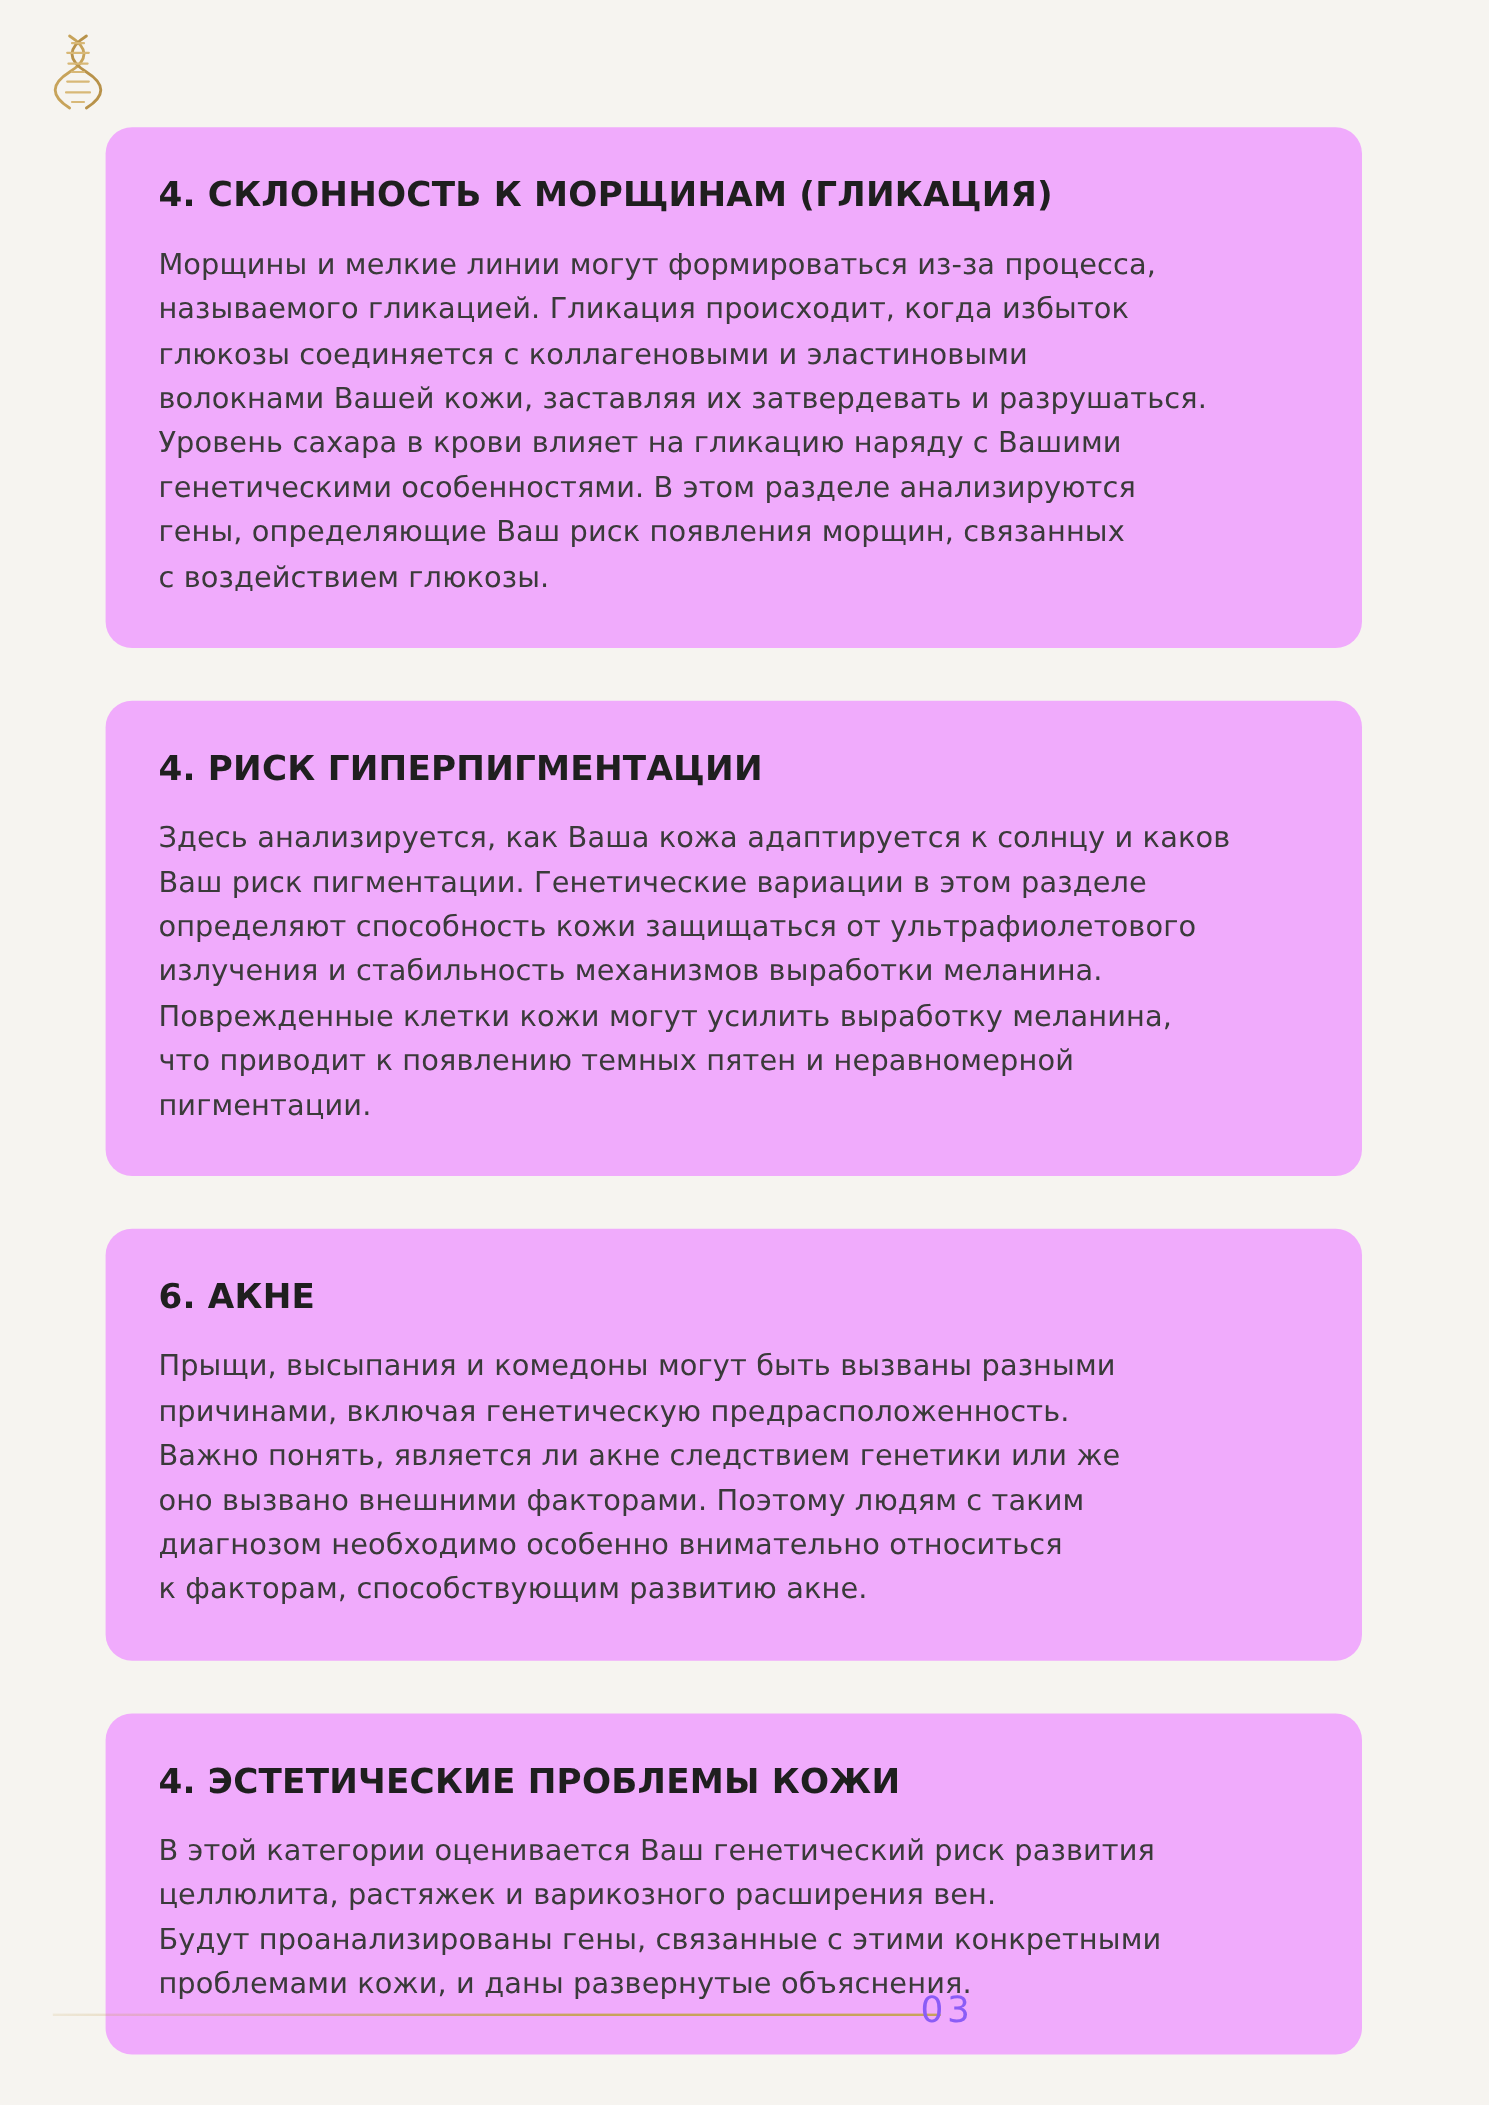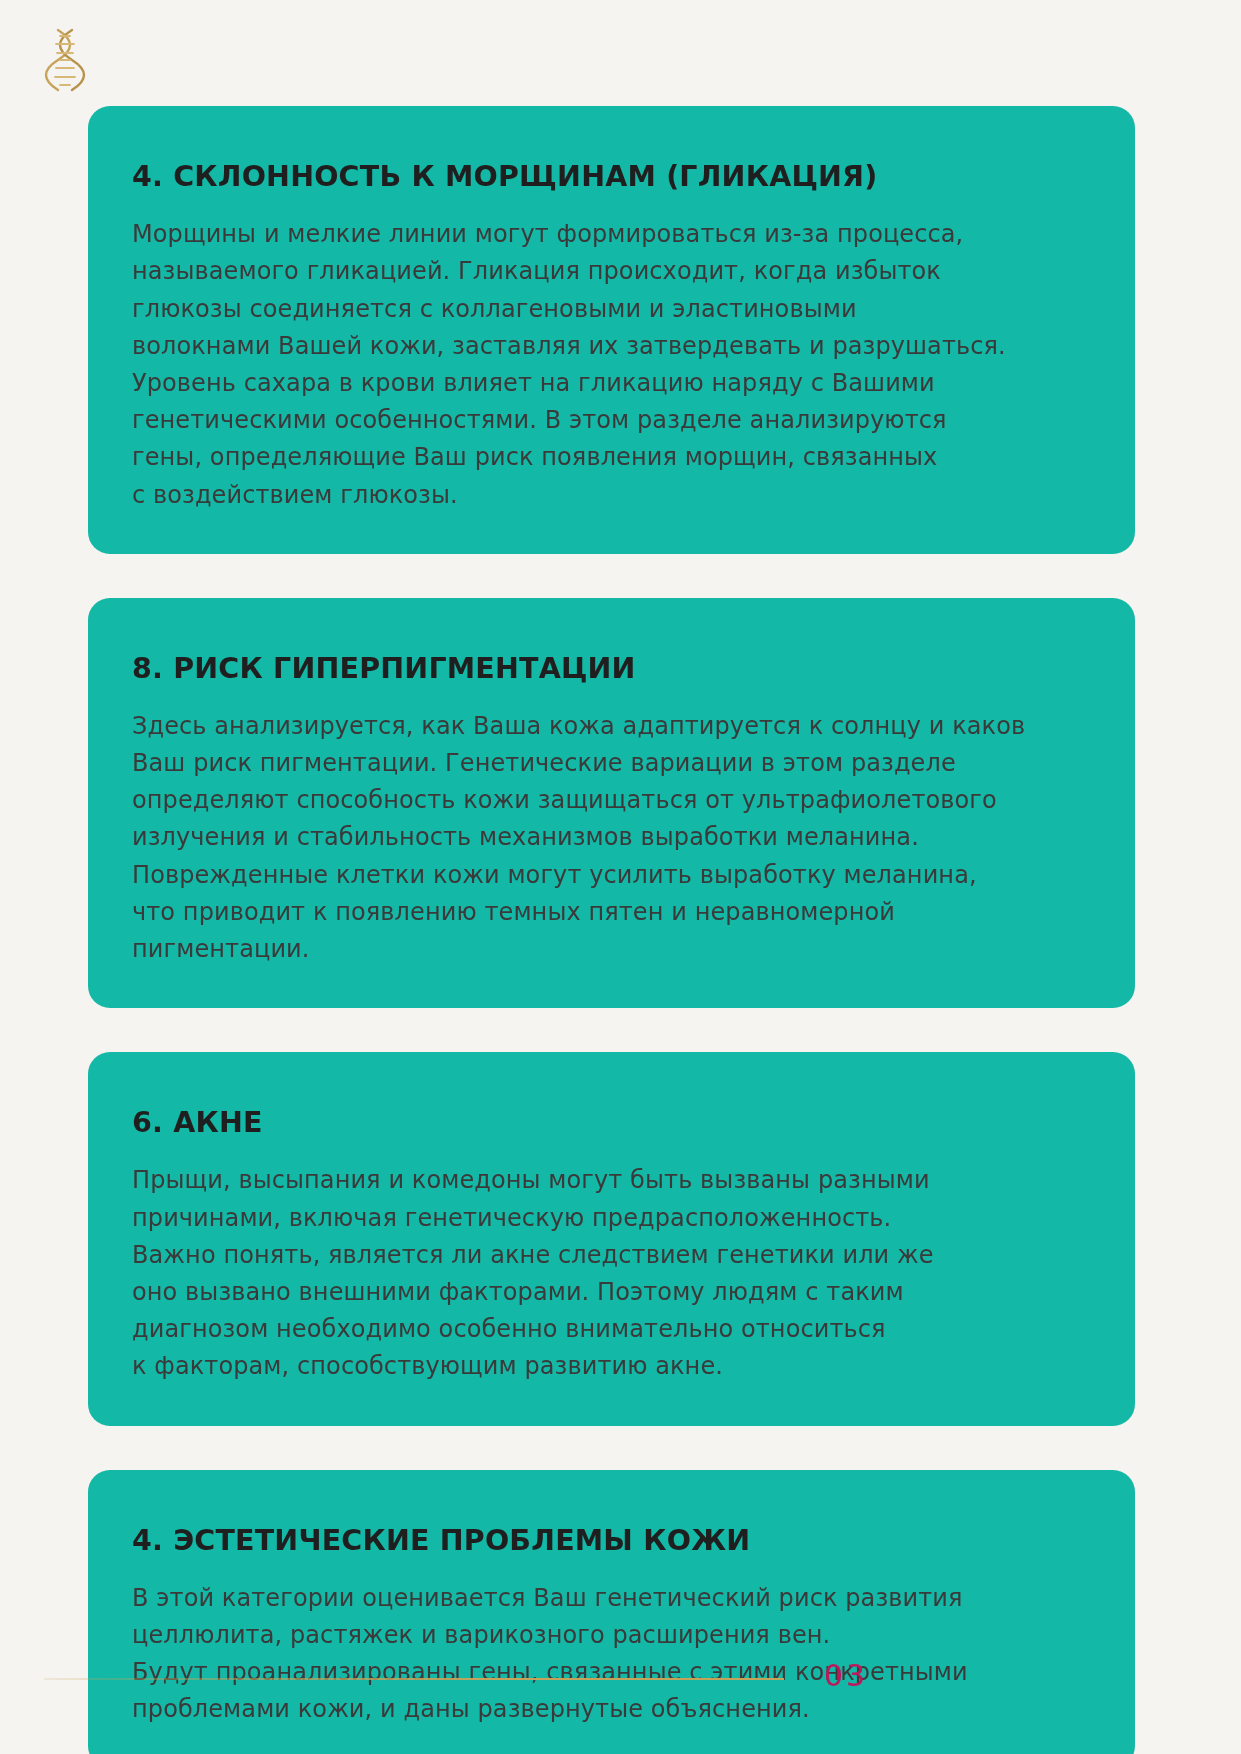--- a/index.html
+++ b/index.html
@@ -38,23 +38,23 @@
     position: absolute;
     left: 88px;
     top: 106px;
     width: 1047px;
     display: flex;
     flex-direction: column;
     gap: 44px;
   }
 
   .card {
-    background: #14b8a6;
+    background: #f0abfc;
     border-radius: 22px;
-    padding: 54px 44px 40px 44px;
+    padding: 40px 44px 40px 44px;
     box-sizing: border-box;
   }
 
   .card-title {
     font-size: 28.5px;
     font-weight: 700;
     letter-spacing: 0.2px;
     color: #1f1f1f;
     margin: 0 0 22px 0;
     line-height: 1.2;
@@ -80,25 +80,25 @@
   .footer-rule {
     position: absolute;
     left: 44px;
     top: 20px;
     width: 740px;
     height: 2px;
     background: linear-gradient(to right, rgba(196,160,80,0.15), #c7a35a 60%, #c7a35a);
   }
   .footer-page {
     position: absolute;
-    left: 824px;
+    left: 767px;
     top: 0;
     font-size: 30px;
     letter-spacing: 3px;
-    color: #be185d;
+    color: #8b5cf6;
     font-weight: 400;
   }
 </style>
 </head>
 <body>
 
 <div class="page">
 
   <div class="logo">
     <svg width="46" height="66" viewBox="0 0 46 66" fill="none" xmlns="http://www.w3.org/2000/svg">
@@ -122,21 +122,21 @@
 называемого гликацией. Гликация происходит, когда избыток
 глюкозы соединяется с коллагеновыми и эластиновыми
 волокнами Вашей кожи, заставляя их затвердевать и разрушаться.
 Уровень сахара в крови влияет на гликацию наряду с Вашими
 генетическими особенностями. В этом разделе анализируются
 гены, определяющие Ваш риск появления морщин, связанных
 с воздействием глюкозы.</p>
     </div>
 
     <div class="card">
-      <h2 class="card-title">8. РИСК ГИПЕРПИГМЕНТАЦИИ</h2>
+      <h2 class="card-title">4. РИСК ГИПЕРПИГМЕНТАЦИИ</h2>
       <p class="card-body">Здесь анализируется, как Ваша кожа адаптируется к солнцу и каков
 Ваш риск пигментации. Генетические вариации в этом разделе
 определяют способность кожи защищаться от ультрафиолетового
 излучения и стабильность механизмов выработки меланина.
 Поврежденные клетки кожи могут усилить выработку меланина,
 что приводит к появлению темных пятен и неравномерной
 пигментации.</p>
     </div>
 
     <div class="card">

